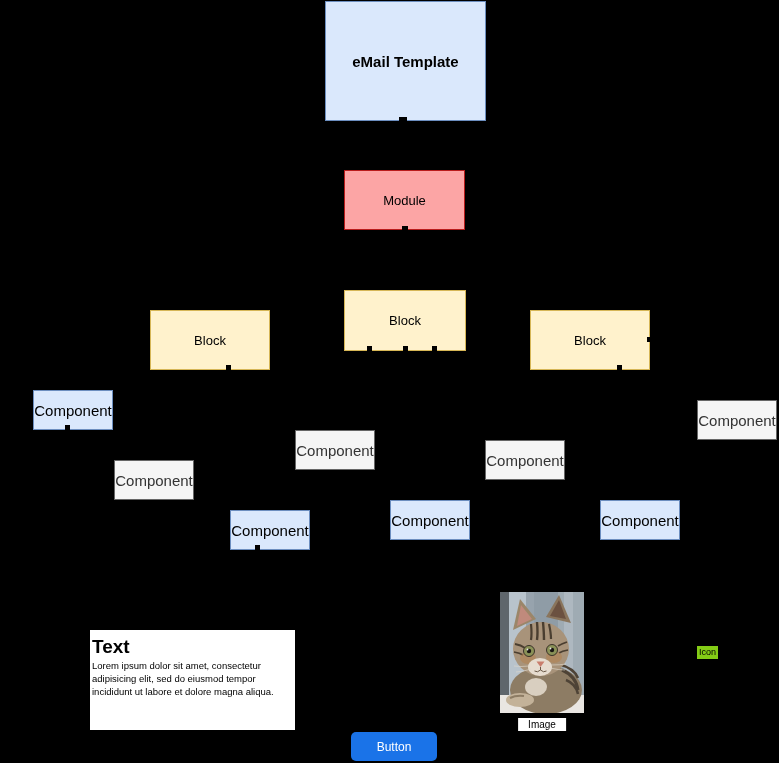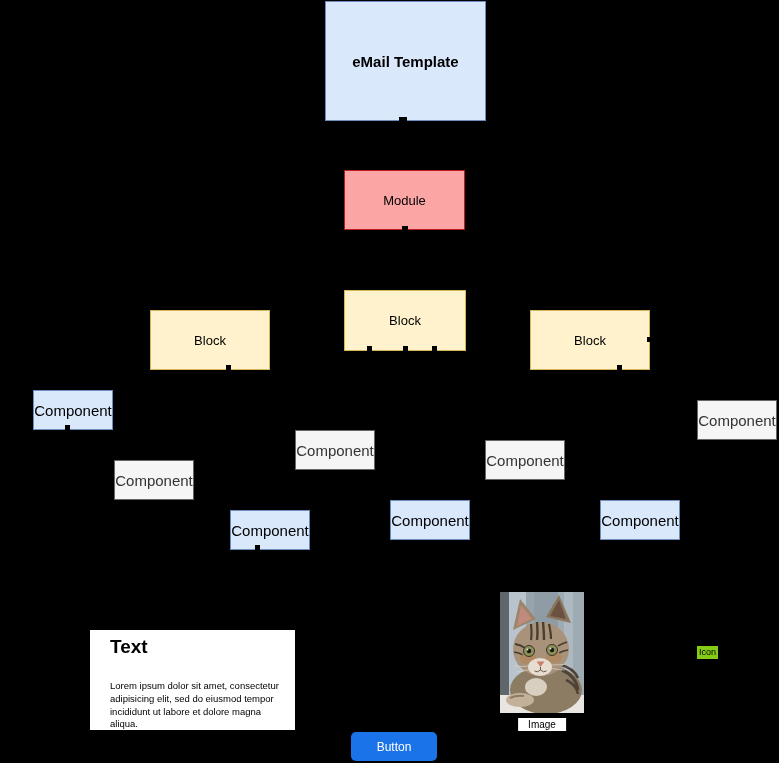--- a/index.html
+++ b/index.html
@@ -20,23 +20,23 @@
   .comp{width:80px;height:40px;font-size:15px;}
   .c1{left:33px; top:390px;}
   .c2{left:114px;top:460px;}
   .c3{left:295px;top:430px;}
   .c4{left:230px;top:510px;}
   .c5{left:390px;top:500px;}
   .c6{left:485px;top:440px;}
   .c7{left:600px;top:500px;}
   .c8{left:697px;top:400px;}
   .text-card{position:absolute;left:90px;top:630px;width:205px;height:100px;
-             background:#fff;box-sizing:border-box;padding:7px 6px 0 20px;}
+             background:#fff;box-sizing:border-box;padding:7px 6px 0 2px;}
   .card-title{font-size:19px;font-weight:bold;color:#000;line-height:1.1;margin:0;}
-  .card-body{font-size:9.5px;color:#000;line-height:1.35;margin-top:22px;}
+  .card-body{font-size:9.5px;color:#000;line-height:1.35;margin-top:2px;}
   .image-node{position:absolute;left:500px;top:592px;width:84px;height:146px;}
   .photo{display:block;width:84px;height:121px;}
   .img-caption{position:absolute;left:50%;top:126px;transform:translateX(-50%);
                background:#fff;color:#000;font-size:10px;padding:0 10px;line-height:1.3;white-space:nowrap;}
   .icon-label{position:absolute;left:697px;top:646px;background:#84cc16;color:#000;
               font-size:9px;padding:1px 2px;line-height:1.2;}
   .button{position:absolute;left:351px;top:732px;width:86px;height:29px;
           background:#1a73e8;color:#fff;border:none;border-radius:5px;
           font-size:12px;font-weight:normal;display:flex;align-items:center;
           justify-content:center;font-family:"Liberation Sans",sans-serif;cursor:pointer;}

